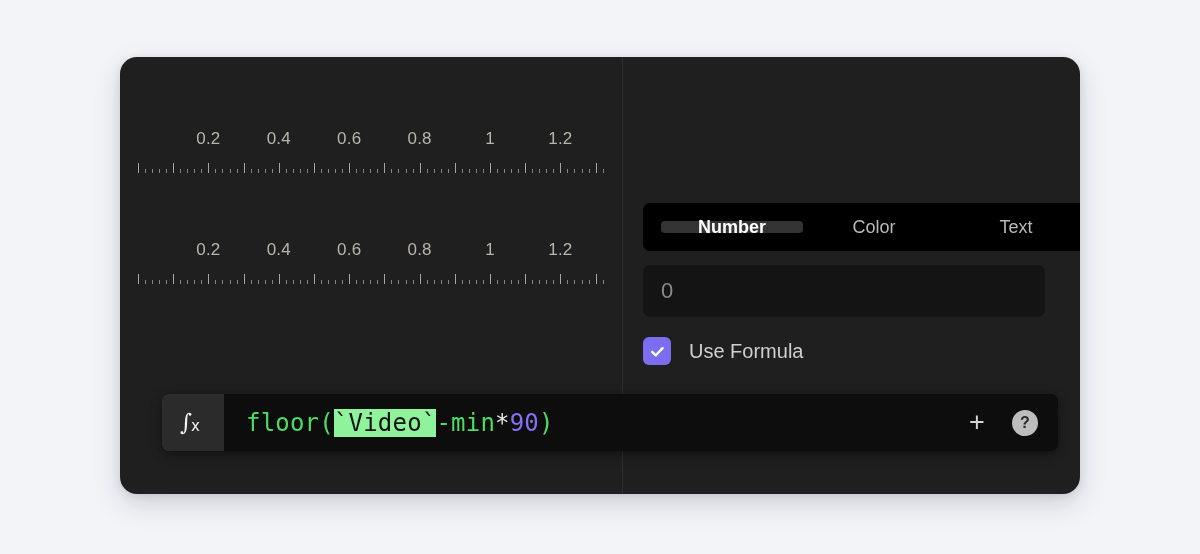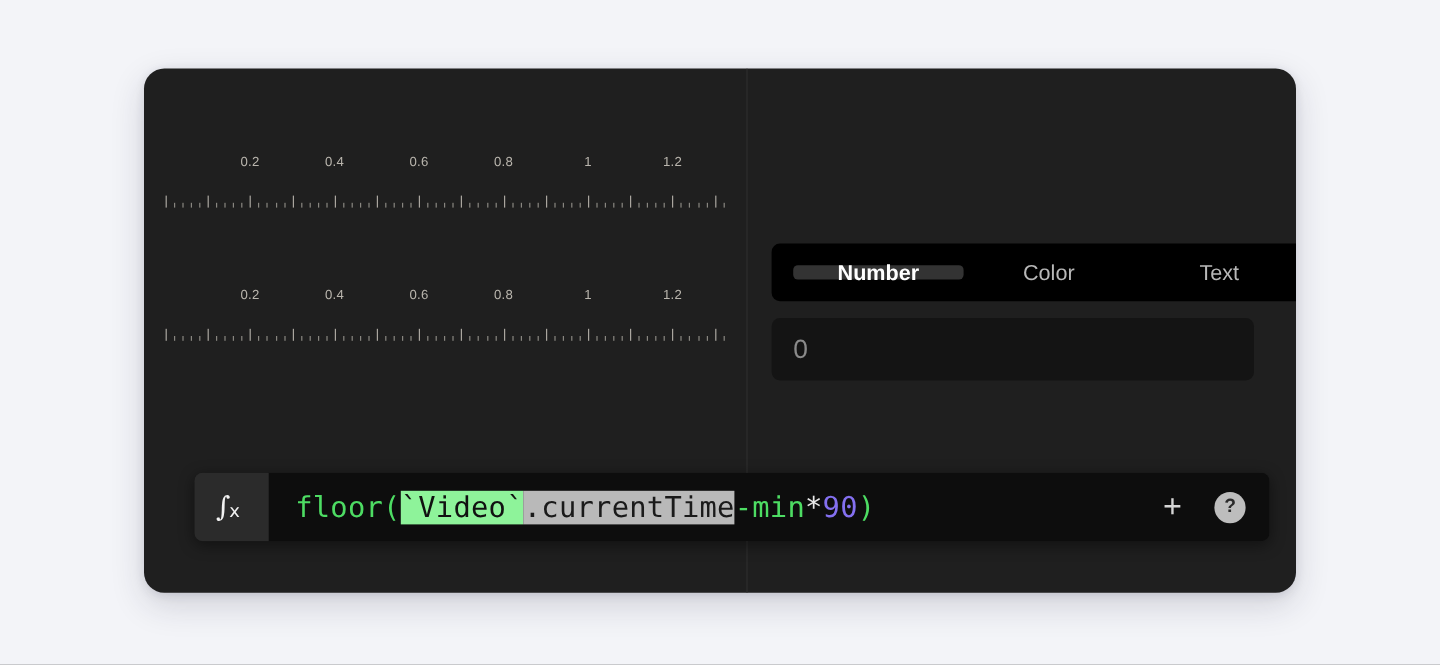--- a/index.html
+++ b/index.html
@@ -49,21 +49,21 @@
   #ruler-block-2 { top: 183px; }
 
   .ruler-labels {
     position: relative;
     height: 26px;
   }
   .ruler-label {
     position: absolute;
     top: 0;
     transform: translateX(-50%);
-    font-size: 11px;
+    font-size: 17px;
     color: #b9b5ad;
     font-family: "Liberation Sans", sans-serif;
     letter-spacing: .2px;
     white-space: nowrap;
   }
   .ruler-ticks {
     position: absolute;
     left: 0;
     top: 32px;
     width: 492px;
@@ -459,34 +459,42 @@
     <div id="type-tabs">
       <div class="type-tab active">Number</div>
       <div class="type-tab">Color</div>
       <div class="type-tab">Text</div>
     </div>
 
     <div id="value-input">
       <span>0</span>
     </div>
 
+    <div id="use-formula-row">
+      <span id="use-formula-checkbox">
+        <svg width="17" height="17" viewBox="0 0 17 17">
+          <path d="M3.2 8.8 L6.8 12.3 L13.6 5.1" stroke="#ffffff" stroke-width="2.4" fill="none" stroke-linecap="round" stroke-linejoin="round"></path>
+        </svg>
+      </span>
+      <span id="use-formula-label">Use Formula</span>
+    </div>
 
   </div>
 
   <div id="formula-bar">
 
     <div id="formula-fx-button">
       <svg width="30" height="30" viewBox="0 0 30 30">
         <text x="2" y="22" font-family="DejaVu Serif, serif" font-size="23" font-style="italic" fill="#f2f2f2">∫</text>
         <text x="13" y="23" font-family="DejaVu Sans, sans-serif" font-size="15" fill="#f2f2f2">x</text>
       </svg>
     </div>
 
     <div id="formula-input">
-      <span class="tok-fn">floor</span><span class="tok-paren">(</span><span class="tok-ref">`Video`</span><span class="tok-sel">.currentTime</span><span class="tok-op">-min</span><span class="tok-star">*</span><span class="tok-num">90</span><span class="tok-paren">)</span>
+      <span class="tok-fn">floor</span><span class="tok-paren">(</span><span class="tok-ref">`Video`</span><span class="tok-op">-min</span><span class="tok-star">*</span><span class="tok-num">90</span><span class="tok-paren">)</span>
     </div>
 
     <div id="formula-actions">
       <span id="add-button">+</span>
       <span id="help-button">?</span>
     </div>
 
 
   </div>
 

